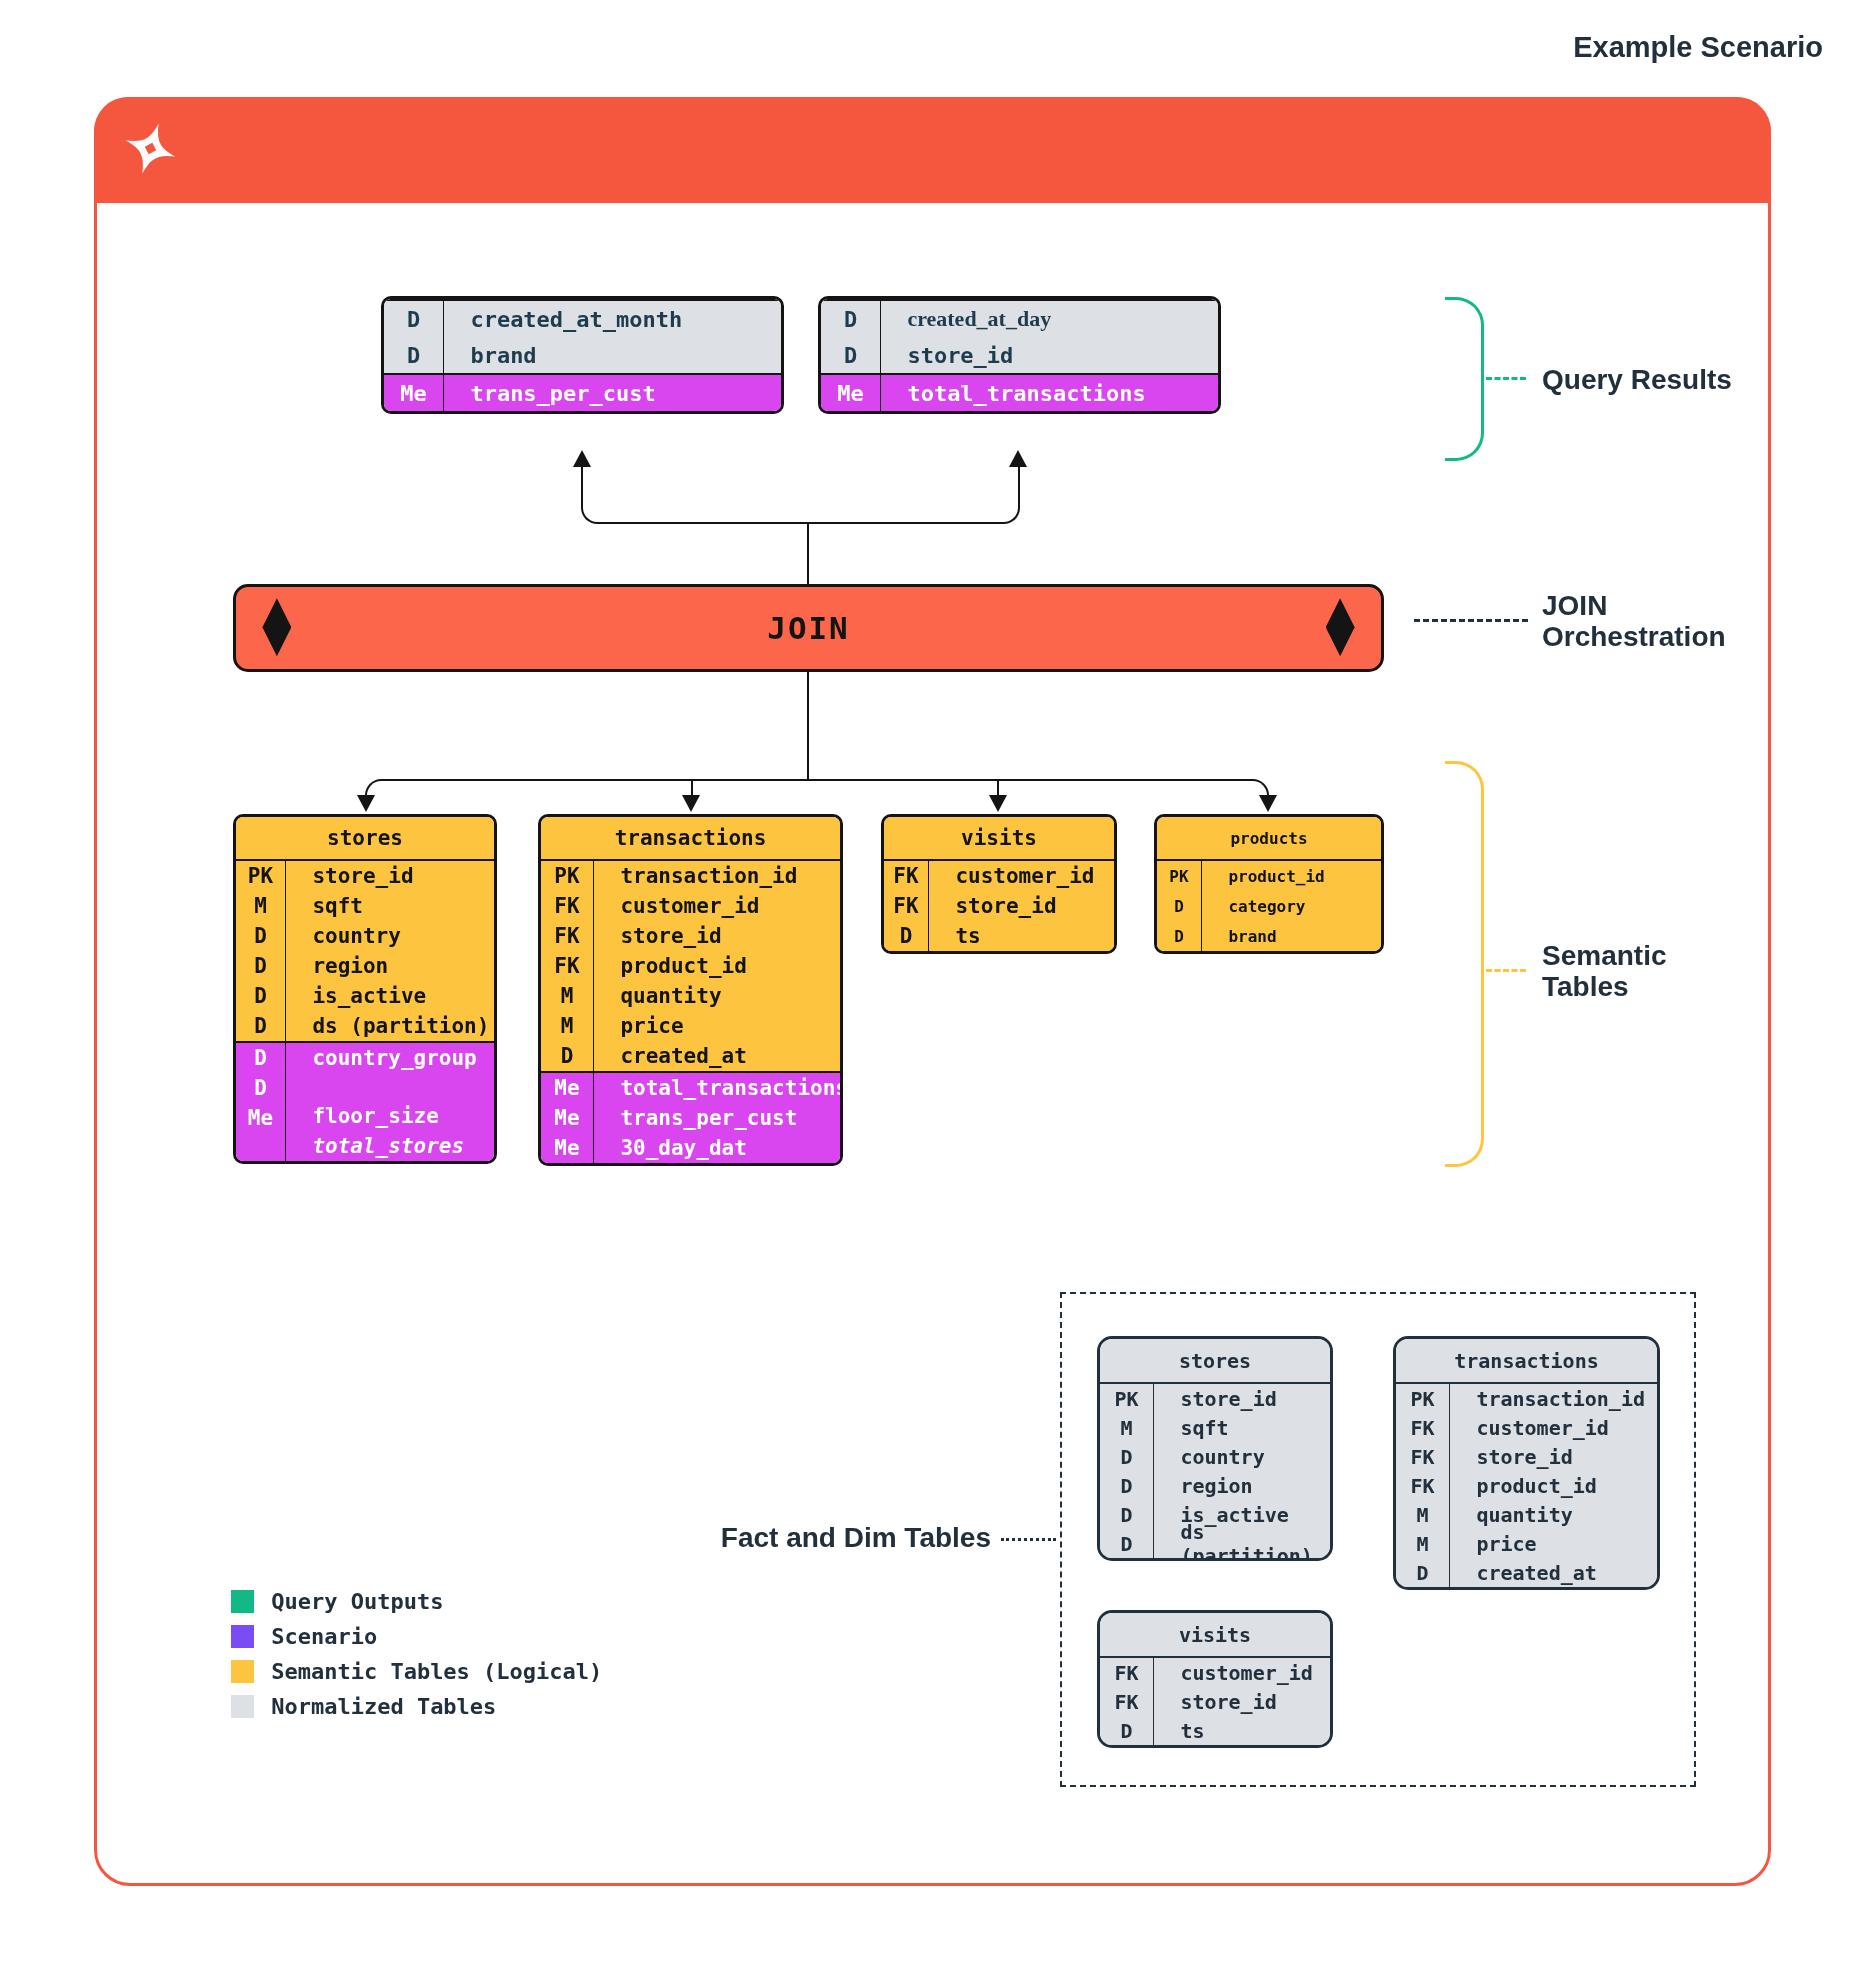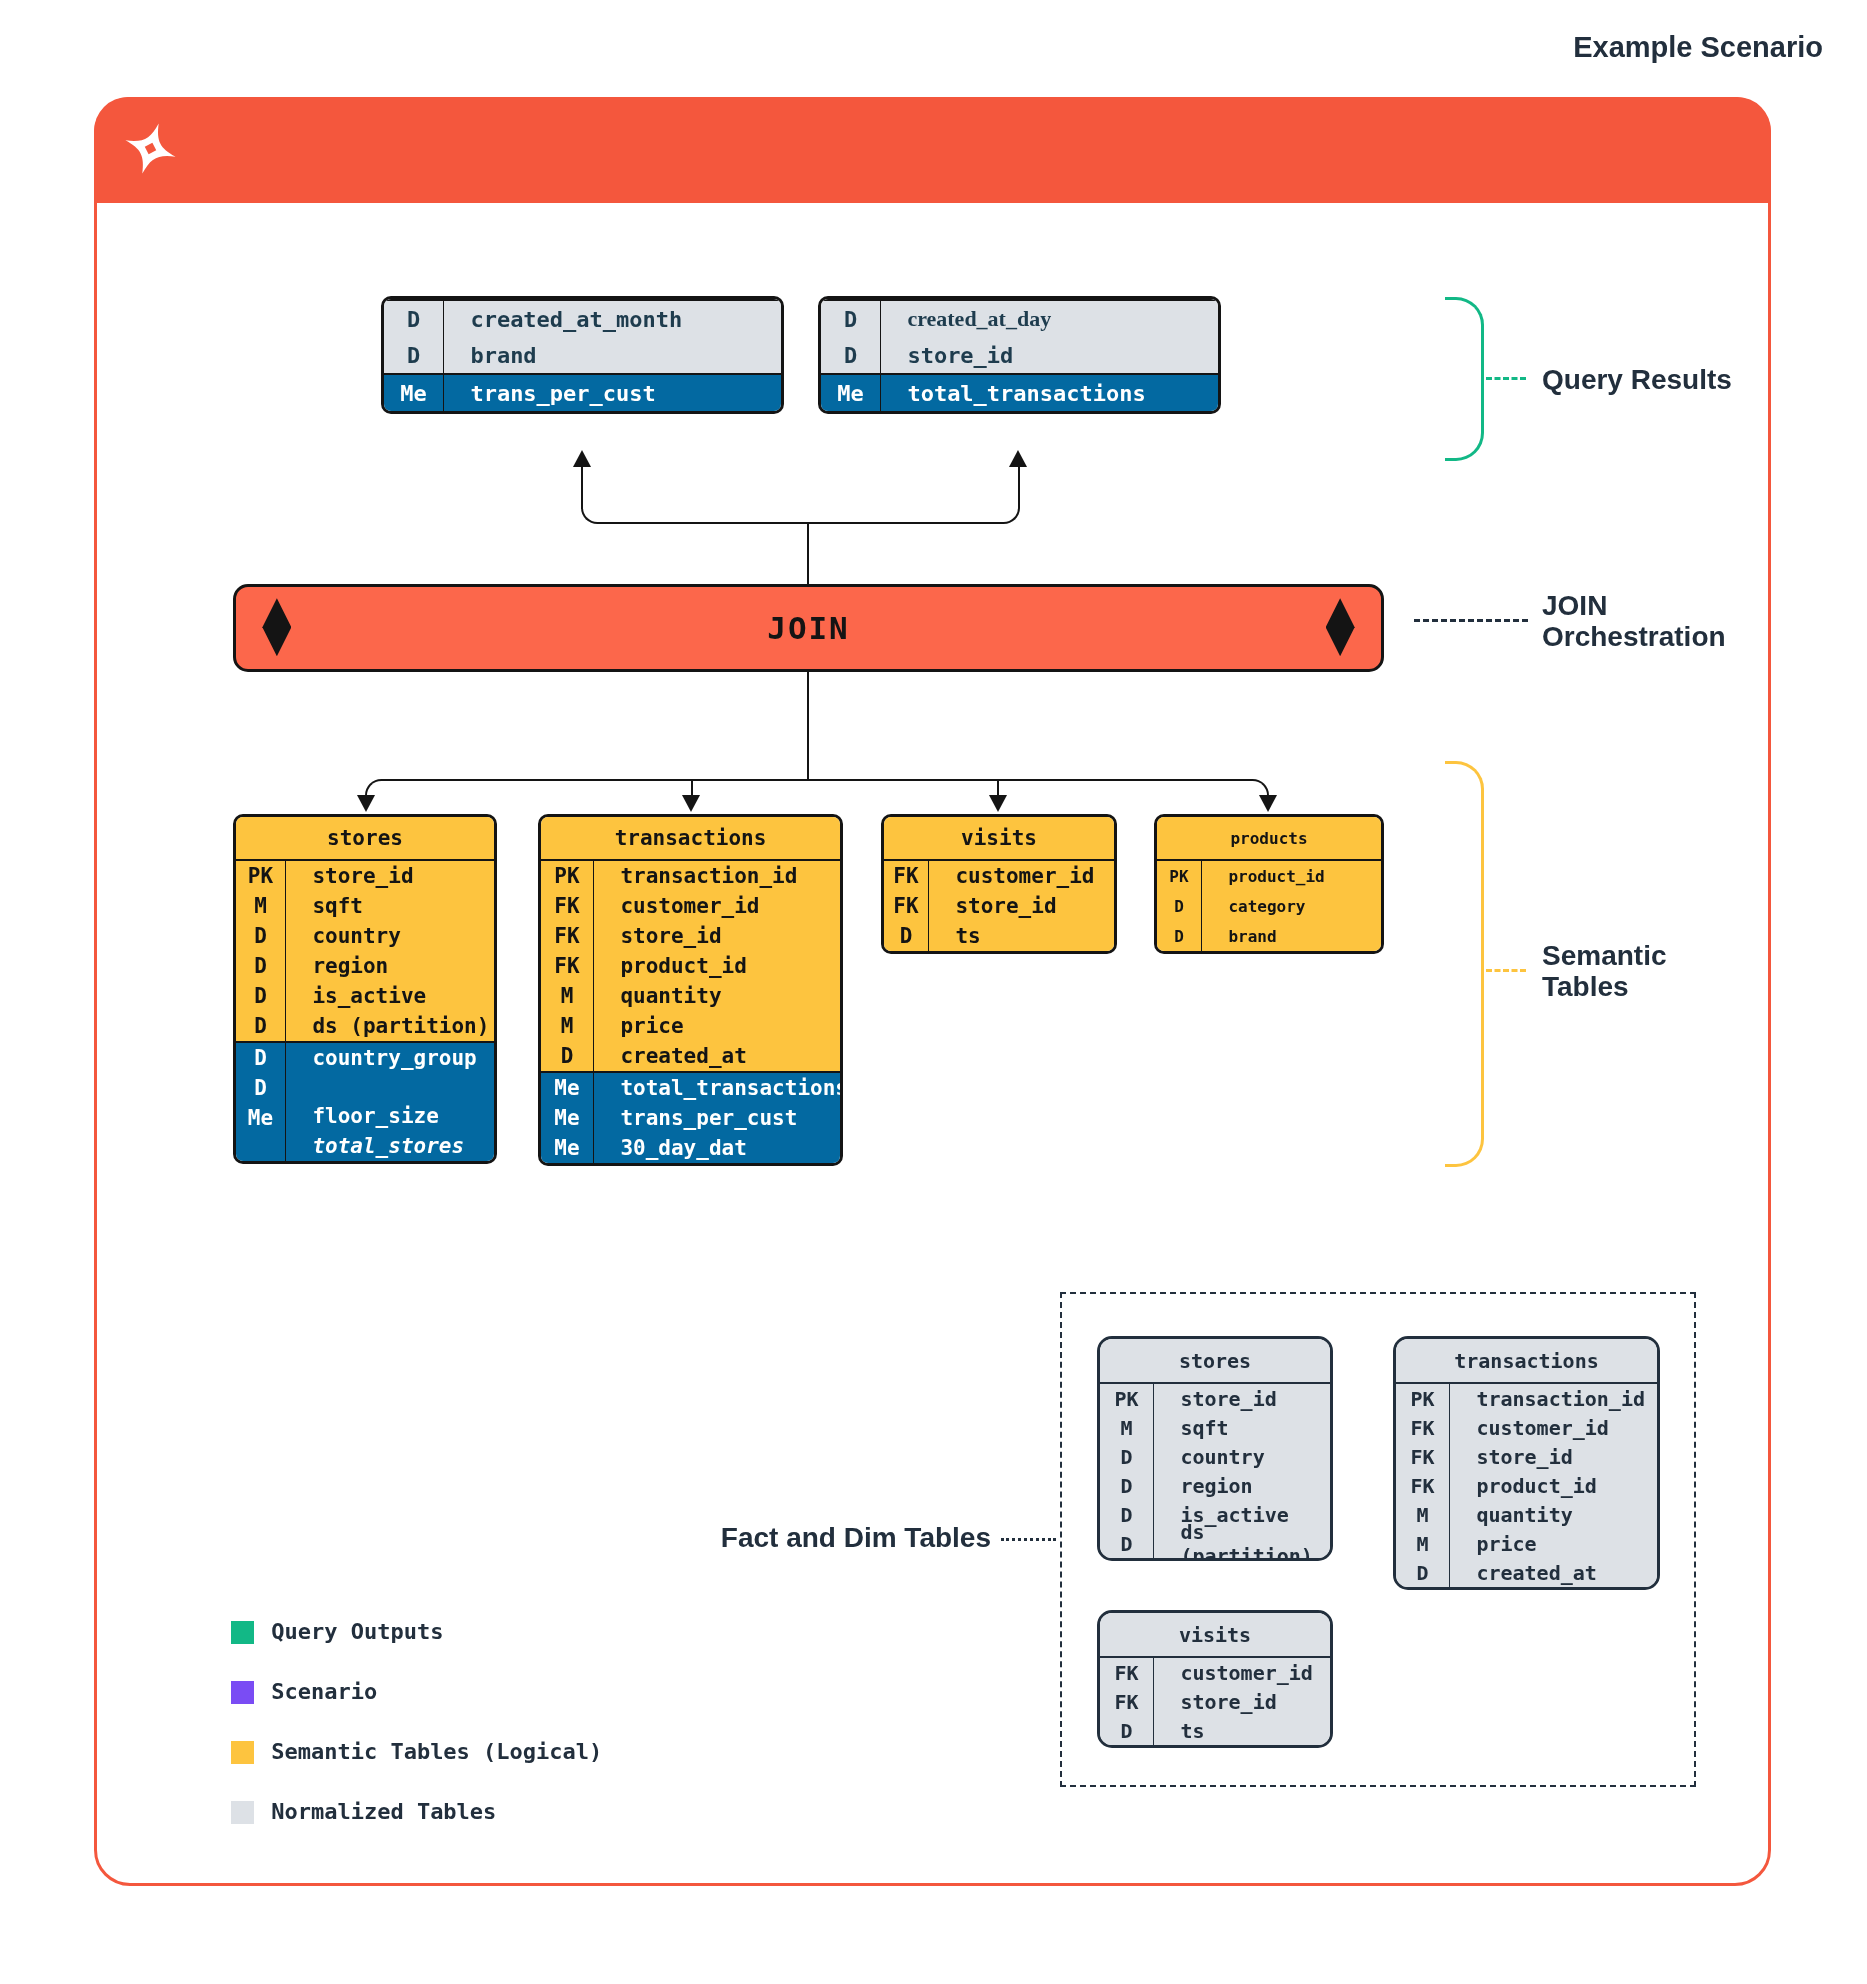--- a/index.html
+++ b/index.html
@@ -24,21 +24,21 @@
   .sec{display:flex;box-sizing:border-box;border-top:2.5px solid #141414;}
   .normalized .sec{border-top-color:#222f3d;}
   .sec .keycol{box-sizing:border-box;border-right:1.9px solid #141414;display:flex;flex-direction:column;
                align-items:center;flex-shrink:0;}
   .normalized .sec .keycol{border-right-color:#222f3d;}
   .sec .namecol{display:flex;flex-direction:column;flex-grow:1;}
   .cell{display:flex;align-items:center;font-weight:bold;box-sizing:border-box;}
   .namecol .cell{padding-left:26.4px;}
   .sec-gray{background:#dde1e6;color:#1e3c4e;}
   .sec-yellow{background:#fdc43f;color:#141414;}
-  .sec-purple{background:#0369a1;color:#ffffff;}
+  .sec-purple{background:#d946ef;color:#ffffff;}
   .sec-norm{background:#dde1e6;color:#222f3d;}
 
   
   .join-bar{position:absolute;left:233px;top:584px;width:1151px;height:88px;background:#fc674b;
             border:3.8px solid #141414;border-radius:15px;box-sizing:border-box;
             display:flex;align-items:center;justify-content:center;}
   .join-label{font-family:"DejaVu Sans Mono",monospace;font-size:31px;font-weight:bold;
               color:#141414;letter-spacing:1.9px;}
   .join-diamond{position:absolute;width:29px;height:58px;background:#141414;top:11.3px;
                 clip-path:polygon(50% 0,100% 50%,50% 100%,0 50%);}
@@ -66,21 +66,21 @@
   .dash-dark{position:absolute;border-top:3.1px dashed #222f3d;}
   .dot-dark{position:absolute;border-top:3.8px dotted #222f3d;}
   .side-label{position:absolute;font-size:28px;font-weight:bold;color:#222f3d;line-height:31px;}
 
   
   .dashed-box{position:absolute;left:1060px;top:1292px;width:636px;height:495px;
               border:2.5px dashed #222f3d;box-sizing:border-box;}
 
   
   .legend{position:absolute;left:231px;top:1584px;}
-  .legend-item{display:flex;align-items:flex-end;height:35px;margin-top:25px;}
+  .legend-item{display:flex;align-items:center;height:35px;}
   .legend-swatch{width:22.6px;height:22.6px;margin-right:17.6px;flex-shrink:0;}
   .legend-label{font-family:"DejaVu Sans Mono",monospace;font-size:22px;font-weight:bold;color:#222f3d;}
 </style>
 </head>
 <body>
 
 <div class="card"></div>
 <div class="card-header">
   <svg class="brand" viewBox="0 0 100 100">
     <g transform="rotate(18 50 50)">

